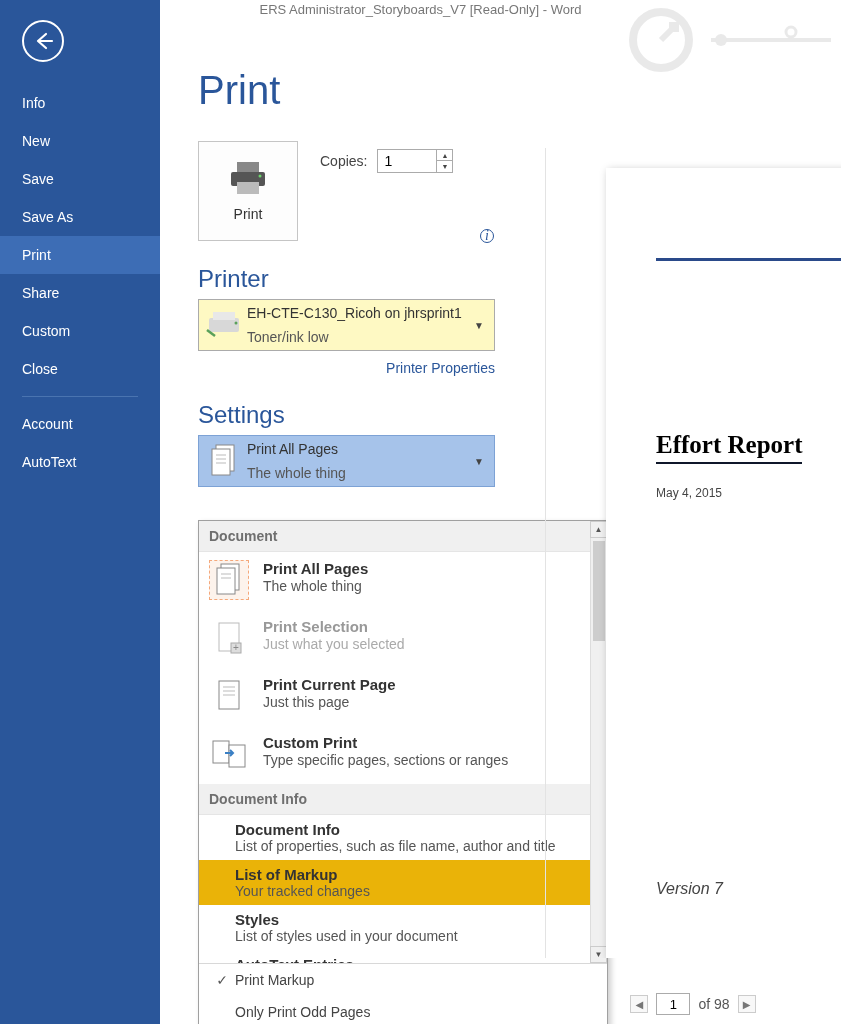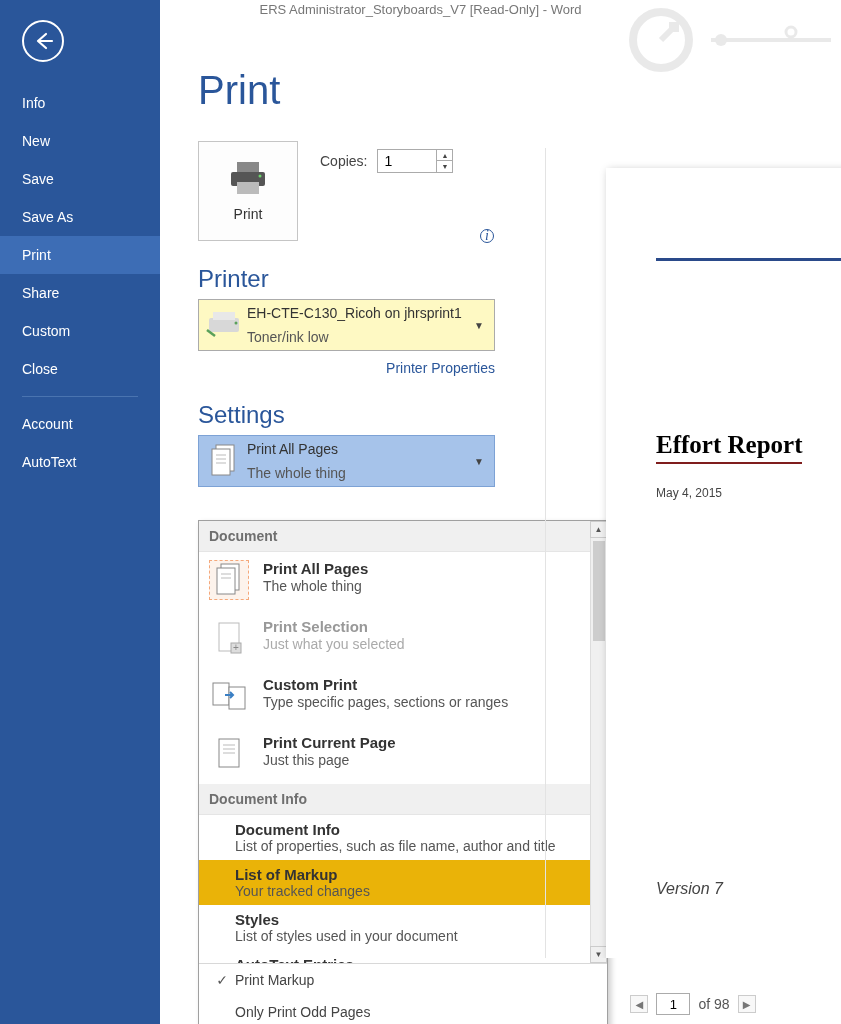--- a/index.html
+++ b/index.html
@@ -65,21 +65,21 @@
 .scroll-track { position: absolute; right: 0; top: 0; width: 17px; height: 442px; background: #f0f0f0; border-left: 1px solid #ddd; }
 .scroll-btn { position: absolute; right: 0; width: 17px; height: 17px; background: #f0f0f0; border: 1px solid #ccc; display: flex; align-items: center; justify-content: center; font-size: 8px; color: #555; cursor: pointer; }
 .scroll-thumb { position: absolute; right: 2px; top: 20px; width: 12px; height: 100px; background: #cdcdcd; cursor: pointer; }
 
 .preview { position: absolute; left: 545px; top: 148px; right: 0; height: 810px; border-left: 1px solid #e3e3e3; overflow: hidden; }
 .page { position: absolute; left: 60px; top: 20px; width: 590px; height: 790px; background: #fff; box-shadow: 2px 2px 8px rgba(0,0,0,0.25); padding: 56px 50px 50px 50px; }
 .logo { text-align: right; font-family: Georgia, serif; }
 .logo-main { font-size: 20px; letter-spacing: 1px; color: #222; }
 .logo-sub { font-size: 8px; letter-spacing: 5px; color: #555; margin-top: -2px; }
 .logo-line { border-bottom: 3px solid #2a4a8a; margin-top: 4px; }
-.doc-title { font-family: Georgia, serif; font-size: 25px; font-weight: bold; margin-top: 170px; border-bottom: 2px solid #7f1d1d; padding-bottom: 3px; display: inline-block; }
+.doc-title { font-family: Georgia, serif; font-size: 25px; font-weight: bold; margin-top: 170px; border-bottom: 2px solid #0f172a; padding-bottom: 3px; display: inline-block; }
 .doc-date { font-size: 12px; color: #444; margin-top: 22px; }
 .doc-ver { position: absolute; bottom: 60px; font-size: 16px; font-style: italic; color: #444; }
 
 .footer { position: absolute; bottom: 0; left: 545px; right: 0; height: 40px; display: flex; align-items: center; justify-content: center; font-size: 14px; color: #555; }
 .footer-nav { width: 18px; height: 18px; border: 1px solid #ccc; background: #f8f8f8; display: flex; align-items: center; justify-content: center; font-size: 10px; color: #777; cursor: pointer; margin: 0 4px; }
 .footer-input { width: 34px; height: 22px; border: 1px solid #ababab; text-align: center; font-size: 13px; margin: 0 4px; }
 
 svg { display: block; }
 </style>
 </head>
@@ -206,45 +206,45 @@
               <text x="21" y="30" font-size="10" fill="#888" text-anchor="middle">+</text>
             </svg>
           </div>
           <div class="opt-text">
             <div class="opt-title disabled">Print Selection</div>
             <div class="opt-sub disabled">Just what you selected</div>
           </div>
         </div>
         <div class="option">
           <div class="opt-icon">
-            <svg width="36" height="34" viewBox="0 0 36 34">
-              <rect x="2" y="4" width="16" height="22" fill="#fff" stroke="#888"></rect>
-              <rect x="18" y="8" width="16" height="22" fill="#fff" stroke="#888"></rect>
-              <path d="M14 16 L22 16 M19 13 L22 16 L19 19" stroke="#3a7fc4" stroke-width="2" fill="none"></path>
-            </svg>
-          </div>
-          <div class="opt-text">
-            <div class="opt-title">Custom Print</div>
-            <div class="opt-sub">Type specific pages, sections or ranges</div>
-          </div>
-        </div>
-        <div class="option">
-          <div class="opt-icon">
             <svg width="26" height="34" viewBox="0 0 26 34">
               <rect x="3" y="2" width="20" height="28" fill="#fff" stroke="#888"></rect>
               <line x1="7" y1="8" x2="19" y2="8" stroke="#bbb"></line>
               <line x1="7" y1="12" x2="19" y2="12" stroke="#bbb"></line>
               <line x1="7" y1="16" x2="19" y2="16" stroke="#bbb"></line>
             </svg>
           </div>
           <div class="opt-text">
             <div class="opt-title">Print Current Page</div>
             <div class="opt-sub">Just this page</div>
           </div>
         </div>
+        <div class="option">
+          <div class="opt-icon">
+            <svg width="36" height="34" viewBox="0 0 36 34">
+              <rect x="2" y="4" width="16" height="22" fill="#fff" stroke="#888"></rect>
+              <rect x="18" y="8" width="16" height="22" fill="#fff" stroke="#888"></rect>
+              <path d="M14 16 L22 16 M19 13 L22 16 L19 19" stroke="#3a7fc4" stroke-width="2" fill="none"></path>
+            </svg>
+          </div>
+          <div class="opt-text">
+            <div class="opt-title">Custom Print</div>
+            <div class="opt-sub">Type specific pages, sections or ranges</div>
+          </div>
+        </div>
       </div>
     <div class="sect-header">Document Info</div>
     <div id="popup-info">
         <div class="info-option">
           <div class="info-title">Document Info</div>
           <div class="info-sub">List of properties, such as file name, author and title</div>
         </div>
         <div class="info-option highlight">
           <div class="info-title">List of Markup</div>
           <div class="info-sub">Your tracked changes</div>

